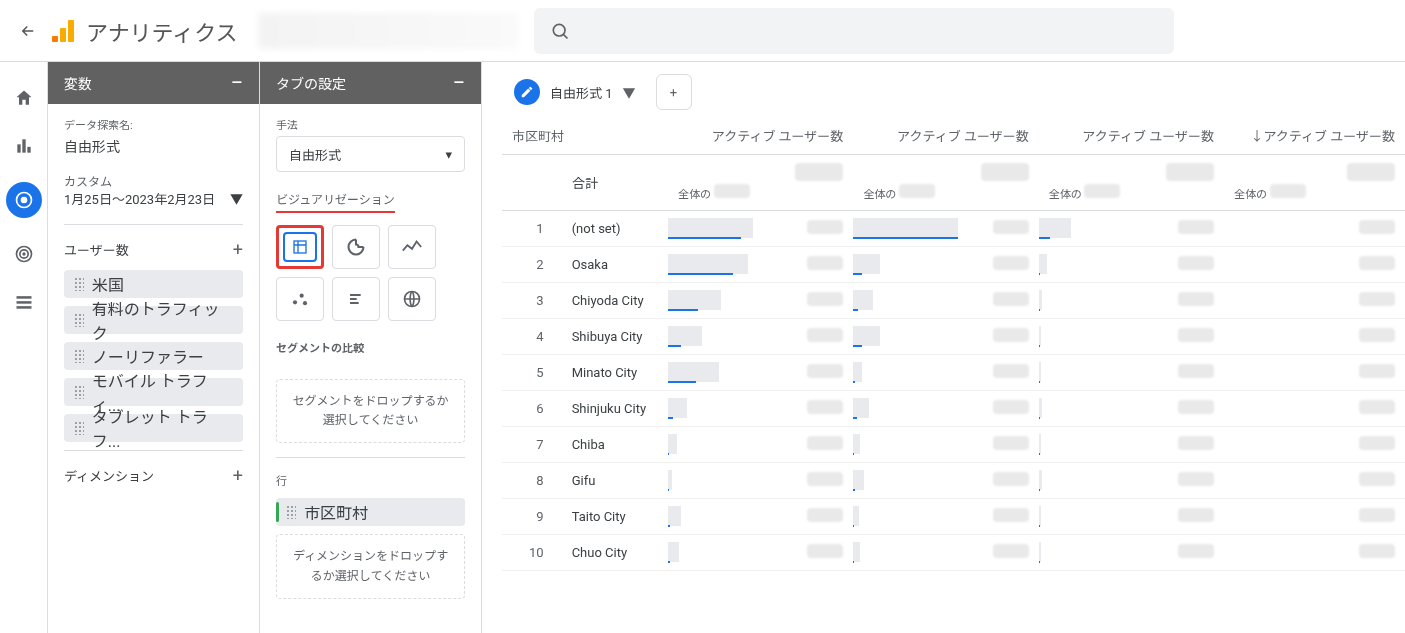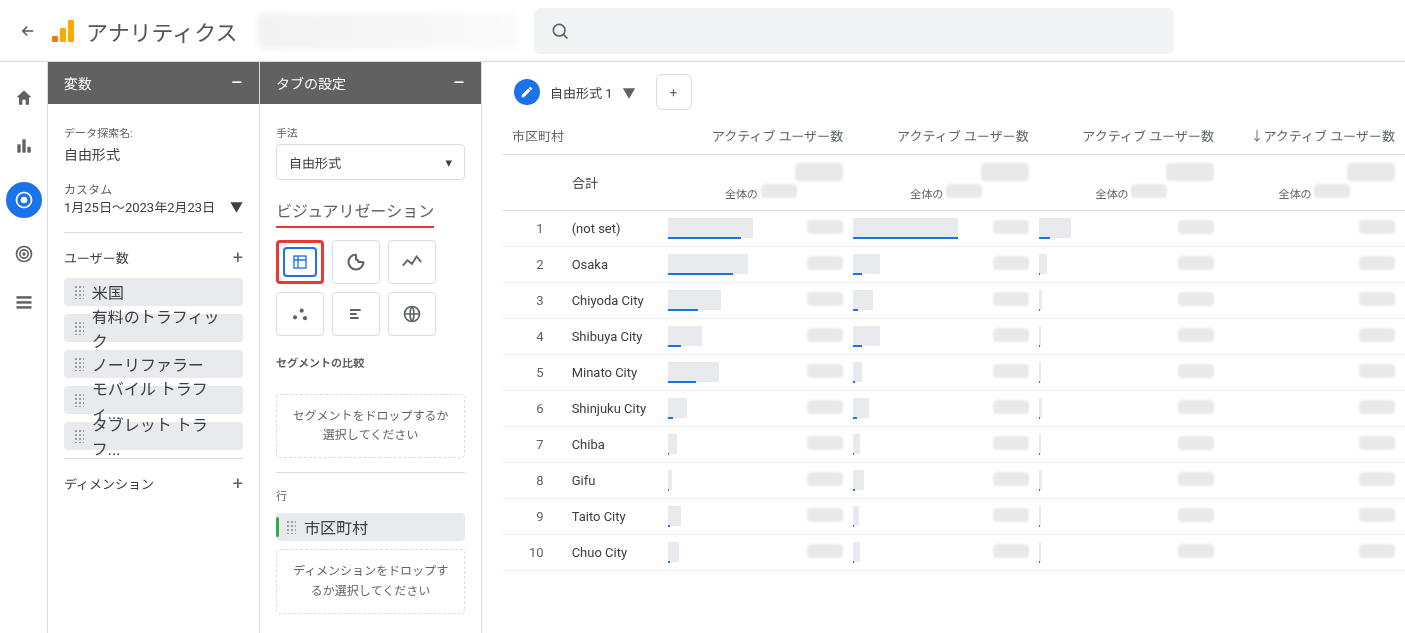--- a/index.html
+++ b/index.html
@@ -33,34 +33,34 @@
   .body{display:flex;height:calc(100% - 62px);}  
   .rail{width:48px;border-right:1px solid var(--border);display:flex;flex-direction:column;align-items:center;padding-top:24px;gap:24px;}
   .rail .ic{width:24px;height:24px;display:flex;align-items:center;justify-content:center;color:var(--text2);}
   .rail .ic.active{width:36px;height:36px;border-radius:50%;background:var(--blue);color:#fff;}
   
   .panel{border-right:1px solid var(--border);display:flex;flex-direction:column;}
   .panel.vars{width:212px;}
   .panel.settings{width:222px;}
   .panel-hdr{height:42px;background:var(--panel-hdr);color:#fff;display:flex;align-items:center;padding:0 16px;font-size:14px;justify-content:space-between;}
   .panel-hdr .min{font-size:22px;line-height:1;}
-  .panel-body{flex:1;overflow:auto;padding:20px 16px;}
+  .panel-body{flex:1;overflow:auto;padding:12px 16px;}
   .field-lbl{font-size:11px;color:var(--text2);margin-bottom:4px;}
   .field-val{font-size:14px;margin-bottom:16px;}
   .date-chip{font-size:12px;color:var(--text2);}
   .date-row{display:flex;align-items:center;justify-content:space-between;margin-bottom:16px;}
   .sect{border-top:1px solid var(--border);padding-top:14px;margin-top:8px;}
   .sect-hdr{display:flex;justify-content:space-between;align-items:center;margin-bottom:10px;font-size:13px;color:var(--text);}
   .plus{font-size:18px;color:var(--text2);}
   .chip{height:28px;border-radius:4px;background:var(--chip-bg);display:flex;align-items:center;padding:0 10px;margin-bottom:8px;font-size:16px;color:var(--text);position:relative;}
   .chip::before{content:"";width:10px;height:14px;background:radial-gradient(circle,#9aa0a6 1px,transparent 1px);background-size:4px 4px;margin-right:8px;}
   .chip.green::after{content:"";position:absolute;left:0;top:4px;bottom:4px;width:3px;background:#34a853;border-radius:2px;}
   
   .select{height:36px;border:1px solid var(--border);border-radius:4px;display:flex;align-items:center;justify-content:space-between;padding:0 12px;font-size:13px;margin-bottom:18px;}
-  .underline{border-bottom:2px solid #e53935;padding-bottom:4px;display:inline-block;margin-bottom:12px;font-size:16px;color:var(--text2);}
+  .underline{border-bottom:2px solid #e53935;padding-bottom:4px;display:inline-block;margin-bottom:12px;font-size:12px;color:var(--text2);}
   .vizgrid{display:grid;grid-template-columns:repeat(3,48px);gap:8px;margin-bottom:18px;}
   .viz{width:48px;height:44px;border:1px solid var(--border);border-radius:4px;display:flex;align-items:center;justify-content:center;color:var(--text2);}
   .viz.sel{border:3px solid #e53935;color:var(--blue);}
   .viz.sel .inner{border:2px solid var(--blue);border-radius:4px;width:34px;height:30px;display:flex;align-items:center;justify-content:center;}
   .drop{border:1px dashed var(--border);border-radius:4px;padding:12px;text-align:center;font-size:12px;color:var(--text2);line-height:1.6;margin-bottom:14px;}
   
   .explore{flex:1;padding:12px 0 0 20px;overflow:hidden;display:flex;flex-direction:column;}
   .tabs{display:flex;align-items:center;gap:8px;margin-bottom:8px;}
   .tabchip{height:36px;border-radius:6px 6px 0 0;display:flex;align-items:center;padding:0 12px;gap:10px;}
   .tabchip .editcirc{width:26px;height:26px;border-radius:50%;background:var(--blue);color:#fff;display:flex;align-items:center;justify-content:center;}
@@ -74,21 +74,21 @@
   col.cname{width:100px;}
   col.cbar{width:100px;}
   col.cval{width:74px;}
   col.ctotbar{width:100px;}
   col.ctotval{width:70px;}
   .grpcell{border-bottom:1px solid var(--border);}
   .h1row th{border-bottom:1px solid var(--border);color:var(--text2);}
   .h2row th{border-bottom:1px solid var(--border);color:var(--text2);text-align:right;}
   .h2row th.l{text-align:left;}
   .totalrow td{border-bottom:1px solid var(--border);height:56px;}
-  .totalrow .sub{font-size:11px;color:var(--text2);display:block;text-align:center;}
+  .totalrow .sub{font-size:11px;color:var(--text2);display:block;text-align:left;}
   .barcell{padding:0;position:relative;}
   .bar{height:20px;background:var(--bar-bg);position:relative;}
   .bartick{position:absolute;bottom:-1px;left:0;height:2px;background:var(--blue);}
   .blurv{display:inline-block;width:36px;height:14px;border-radius:4px;background:#e9e9e9;filter:blur(1px);}
   .blurv.big{width:48px;height:18px;}
   td.num{text-align:right;}
   td.idx{text-align:right;color:var(--text2);padding-right:18px;}
   tr.datarow td{border-bottom:1px solid #f1f1f1;}
   .center{text-align:center;}
   .ralign{text-align:right;}

